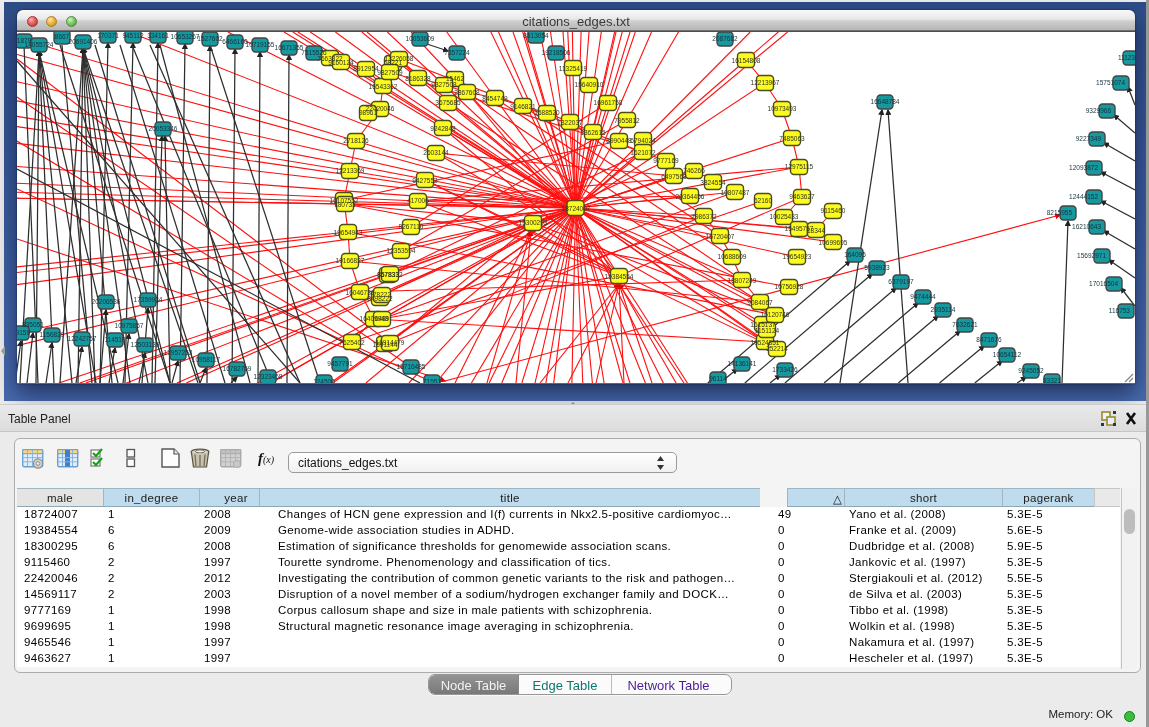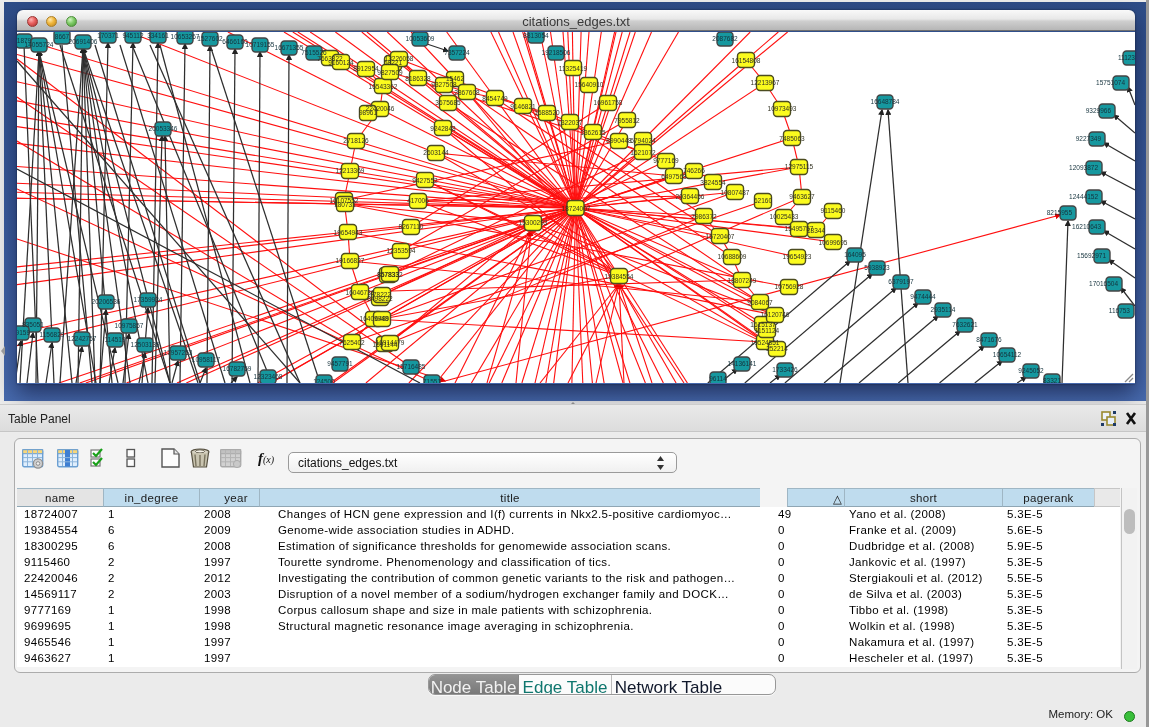--- a/index.html
+++ b/index.html
@@ -40,28 +40,28 @@
 .c1 { left:91px; width:90px; }
 .c2 { left:187px; width:70px; }
 .c3 { left:261px; width:494px; }
 .c4 { left:761px; width:66px; }
 .c5 { left:832px; width:152px; }
 .c6 { left:990px; width:90px; }
 #vscroll { position:absolute; right:3px; top:49px; width:16px; height:181px;
   background:#f2f2f2; border-left:1px solid #c4c4c4; }
 #vthumb { position:absolute; left:2px; top:21px; width:11px; height:25px;
   background:#bdbdbd; border-radius:6px; }
-#tabs { position:absolute; left:428px; top:241px; width:348px; height:20.5px;
-  border:1px solid #979797; border-radius:7px; background:#fbfbfb; font-size:17px;
+#tabs { position:absolute; left:428px; top:241px; width:304px; height:20.5px;
+  border:1px solid #979797; border-radius:7px; background:#fbfbfb; font-size:13px;
   overflow:hidden; box-shadow:0 1px 0 rgba(255,255,255,.7); }
 #tabs div { position:absolute; top:0; height:100%; text-align:center; padding-top:3px; }
 #seg1 { left:0; width:90px; background:linear-gradient(180deg,#949494,#787878);
   color:#f2f2f2; border-right:1px solid #888; }
 #seg2 { left:91px; width:90px; color:#0f766e; }
-#seg3 { left:182px; width:114px; color:#0f172a; border-left:1px solid #bbb; }
+#seg3 { left:182px; width:114px; color:#4c1d95; border-left:1px solid #bbb; }
 #memory { position:absolute; right:36px; bottom:7px; font-size:11.5px; color:#222; }
 #memdot { position:absolute; right:14px; bottom:5px; width:11px; height:11px;
   border-radius:50%; background:#39bf3a; border:1.5px solid #1d7a1f; }
 #rightedge { position:absolute; right:0; top:0; width:3px; height:727px; background:#989898; }
 </style></head>
 <body>
 <div id="netarea">
   <div id="win">
     <div id="titlebar">
       <div class="light" style="left:9.5px;background:radial-gradient(circle at 35% 30%,#ffb3b3,#e8605f 45%,#b03937 90%);border:1px solid #9a3533;"></div>
@@ -745,21 +745,21 @@
         <text x="5" y="13" font-family="Liberation Serif, serif" font-style="italic" font-size="10" fill="#111">(x)</text>
       </g>
     </svg>
     <div id="combo">citations_edges.txt
       <svg width="9" height="14" style="position:absolute;right:11px;top:3px;">
         <path d="M4.5 0 L8 5 L1 5 z" fill="#333"></path>
           <path d="M4.5 14 L8 9 L1 9 z" fill="#333"></path>
       </svg>
     </div>
     <div id="thead">
-      <div style="left:0px;width:86px;background:#e4e4e4;border-left:none;">name</div>
+      <div style="left:0px;width:86px;background:#e4e4e4;border-left:none;">male</div>
       <div style="left:86px;width:96px;">in_degree</div>
       <div style="left:182px;width:73px;">year</div>
       <div style="left:242px;width:501px;">title</div>
       <div style="left:770px;width:71px;padding-left:29px;">△ out_de…</div>
       <div style="left:827px;width:158px;">short</div>
       <div style="left:985px;width:92px;">pagerank</div>
       <div style="left:1077px;width:26px;background:#e9e9e9;border-color:#c6c6c6;"></div>
     </div>
     <div id="trows">
 <div class="tr">

